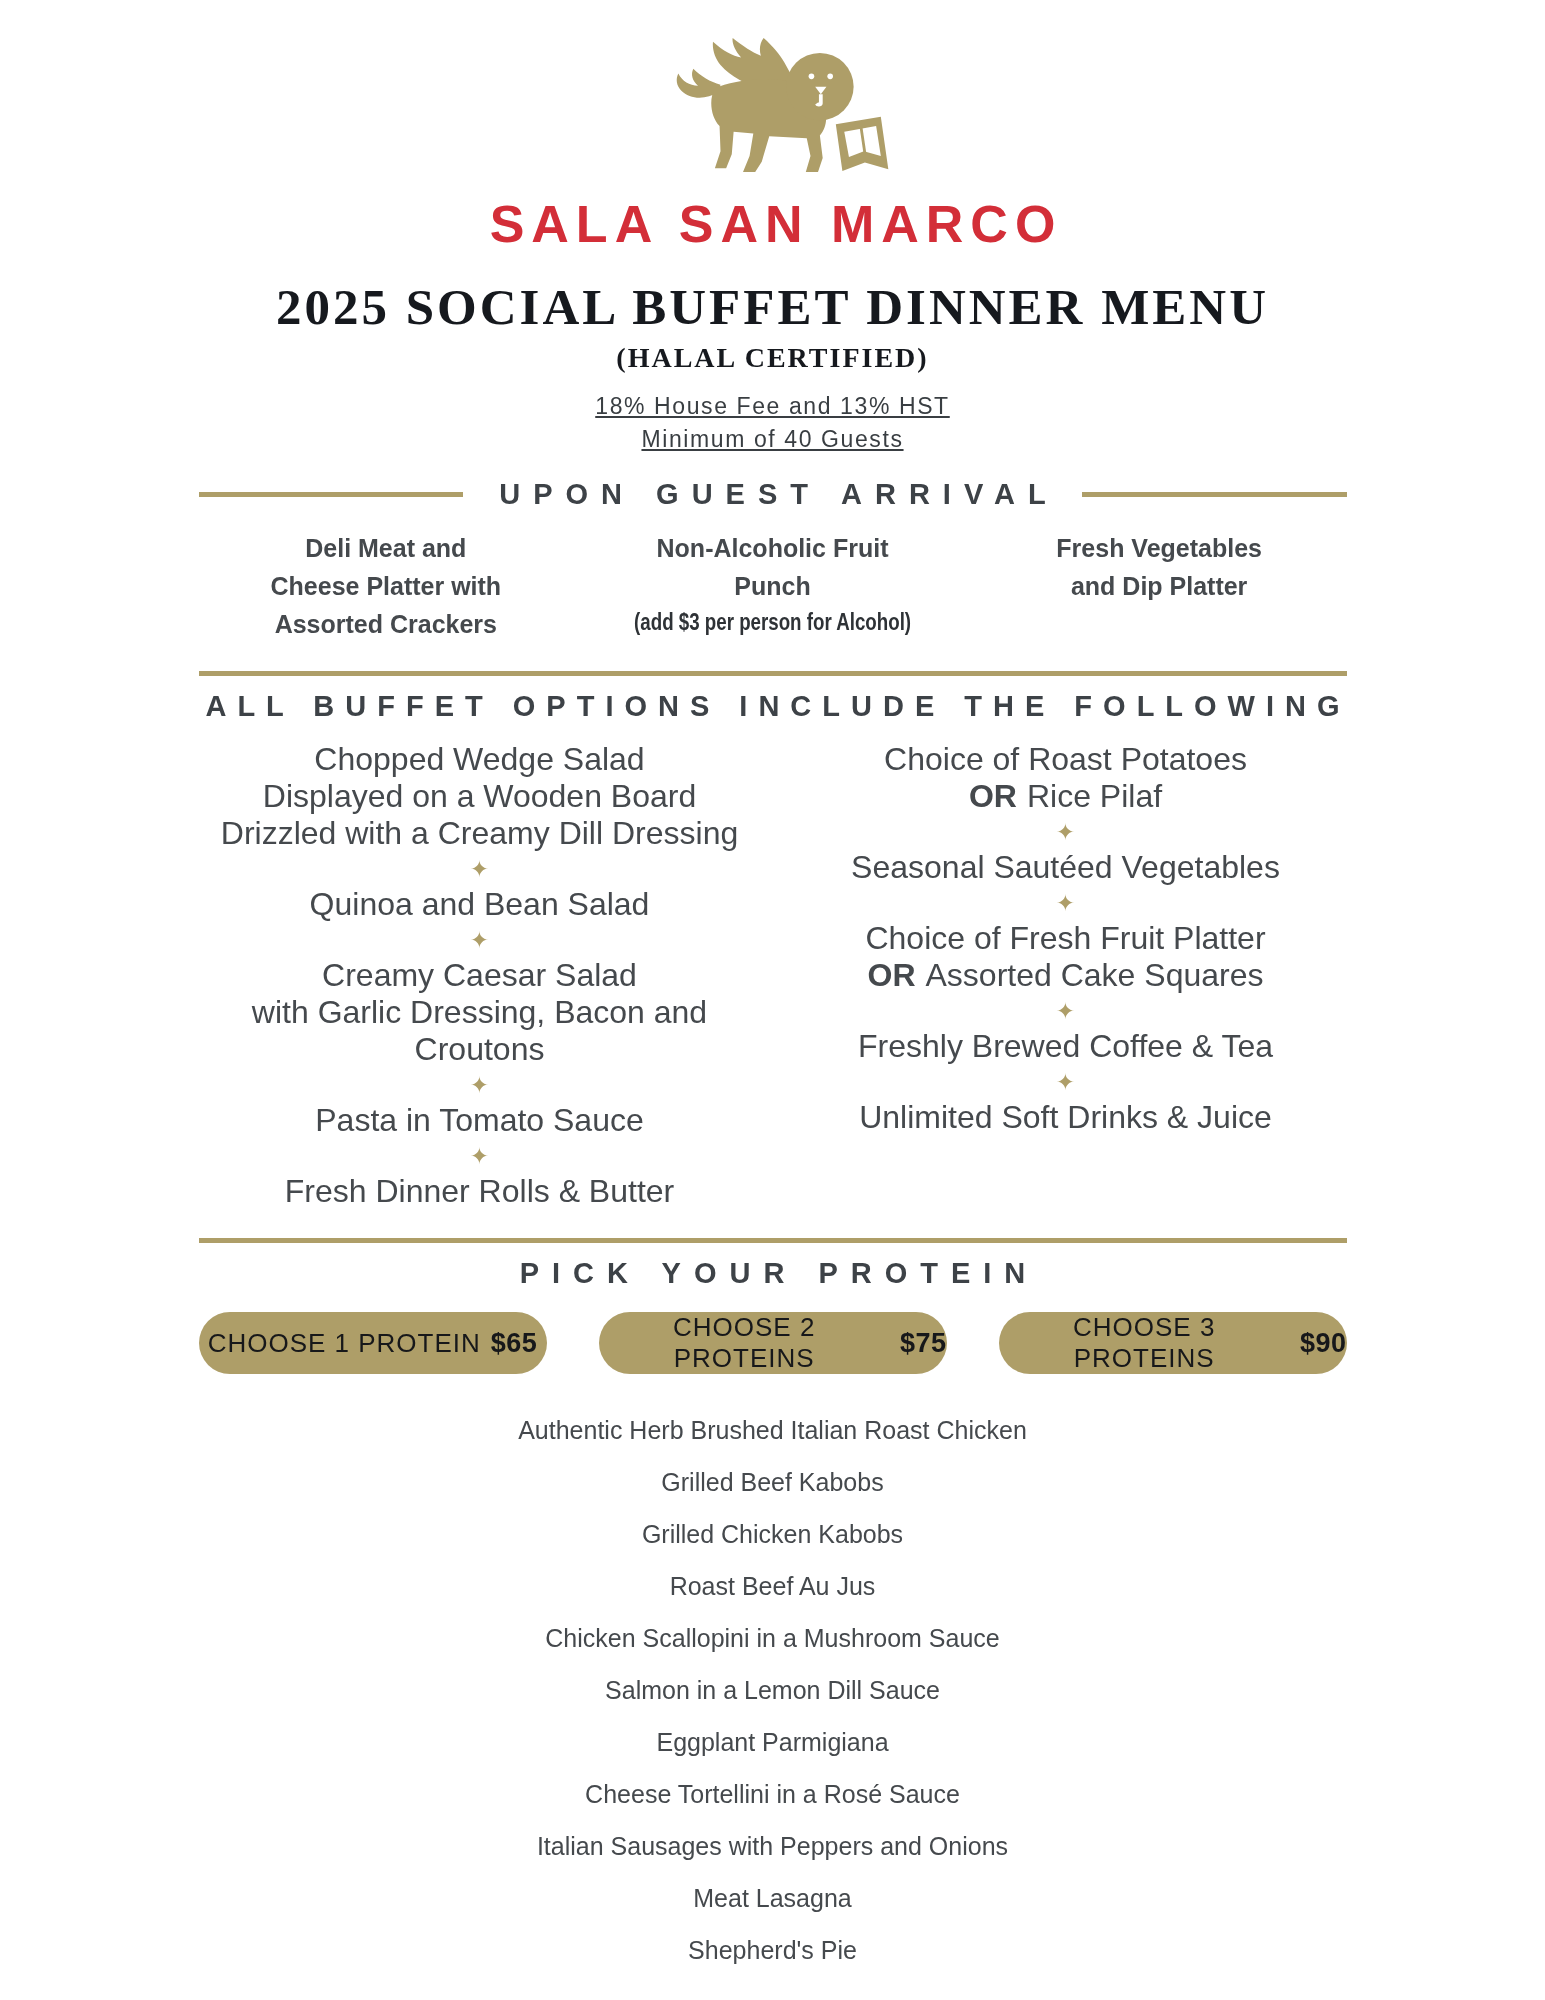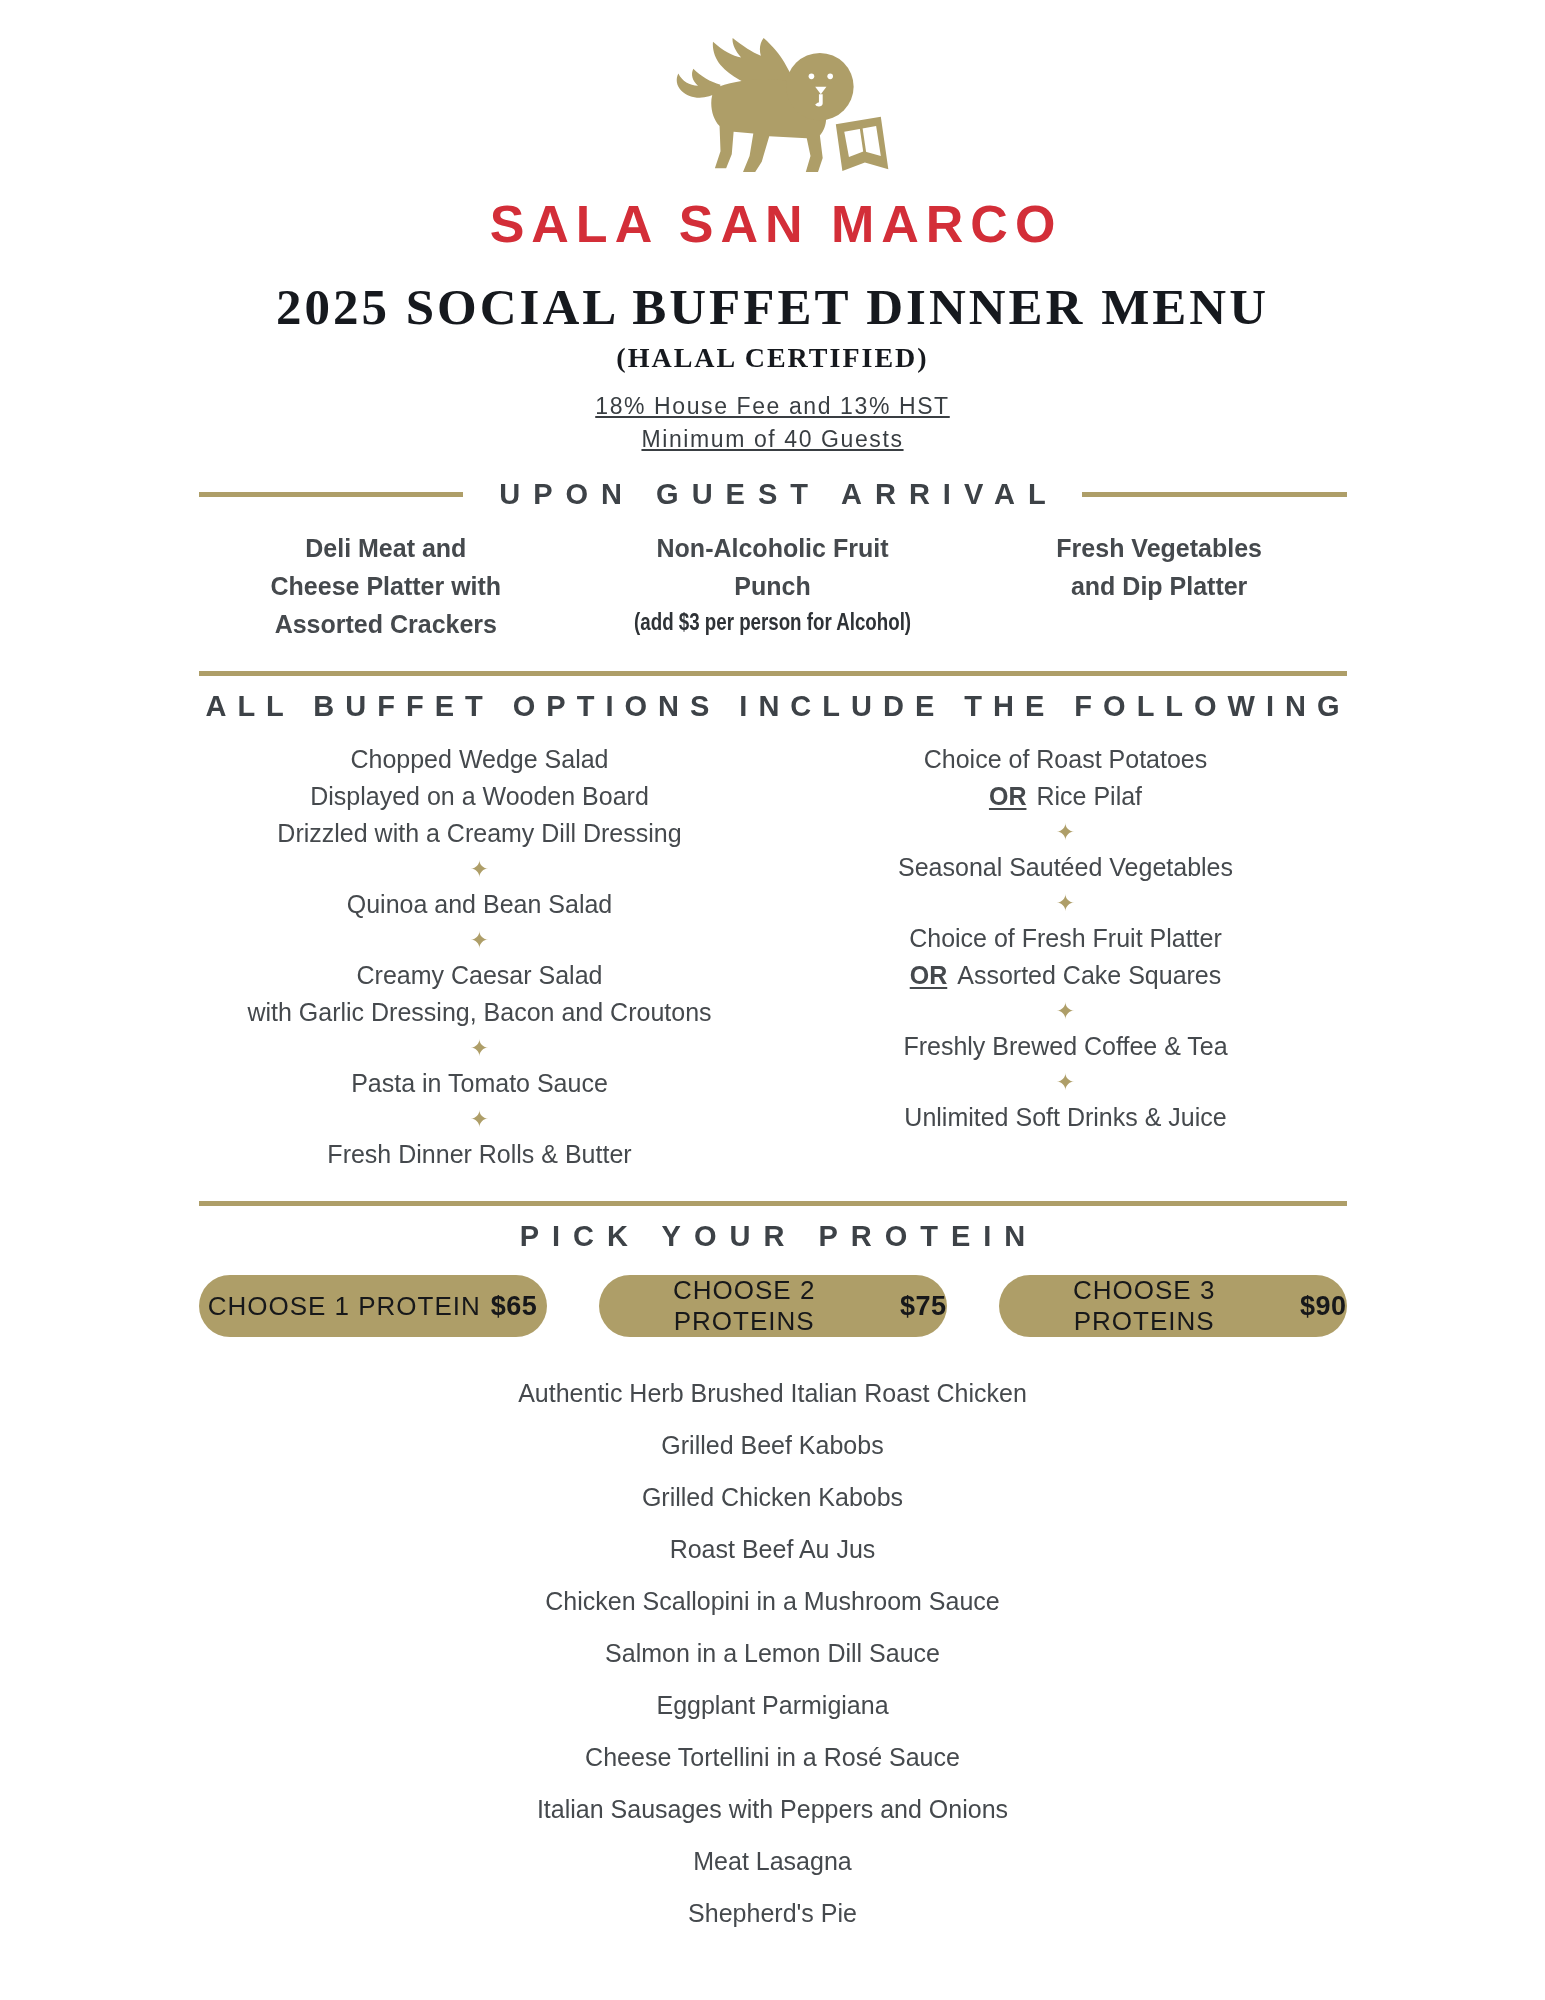--- a/index.html
+++ b/index.html
@@ -56,23 +56,23 @@
     transform:scaleX(.78);transform-origin:center;white-space:nowrap;
   }
 
   .divider{height:5px;background:var(--gold);margin-top:28px;}
 
   .buffet-heading{display:block;margin-top:14px;letter-spacing:11px;margin-right:-11px;}
   .buffet-grid{
     display:grid;grid-template-columns:1fr 1fr;
     column-gap:24px;margin-top:18px;
   }
-  .buffet-line{font-size:25px;line-height:37px;color:var(--text);}
+  .buffet-line{font-size:32px;line-height:37px;color:var(--text);}
   .or{
-    font-weight:700;text-decoration:underline;
+    font-weight:700;
     text-underline-offset:3px;padding-right:8px;margin-right:2px;
   }
   .star{
     font-family:"DejaVu Sans",sans-serif;
     color:var(--gold);font-size:23px;line-height:34px;
   }
 
   .protein-heading{display:block;margin-top:14px;}
   .pill-row{display:flex;justify-content:space-between;margin-top:22px;}
   .pill{

